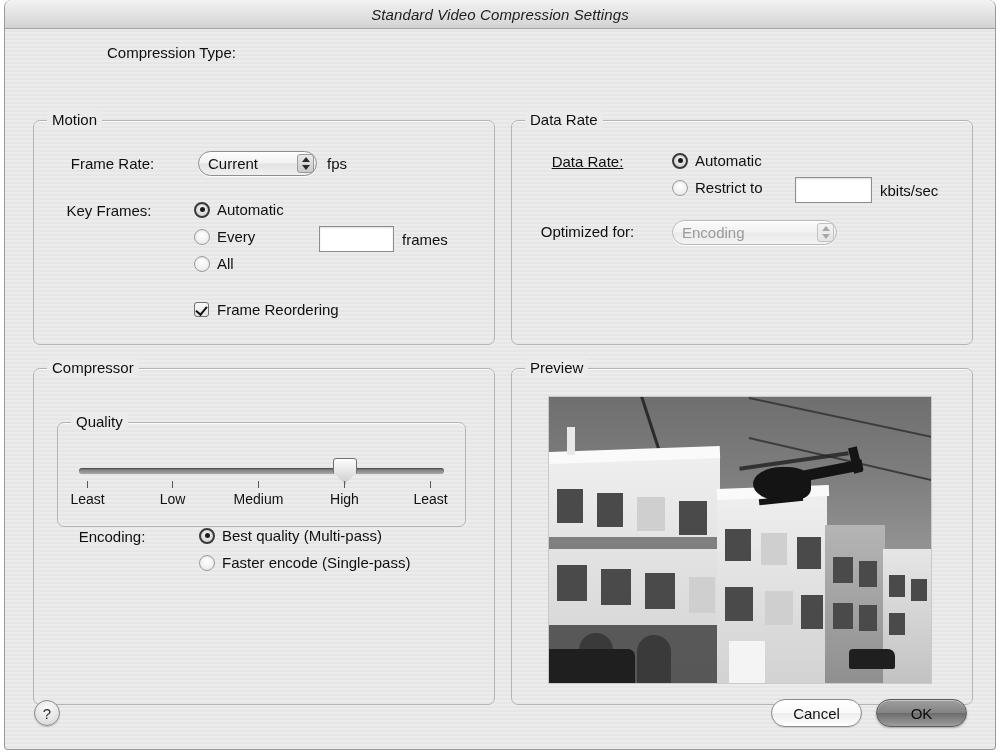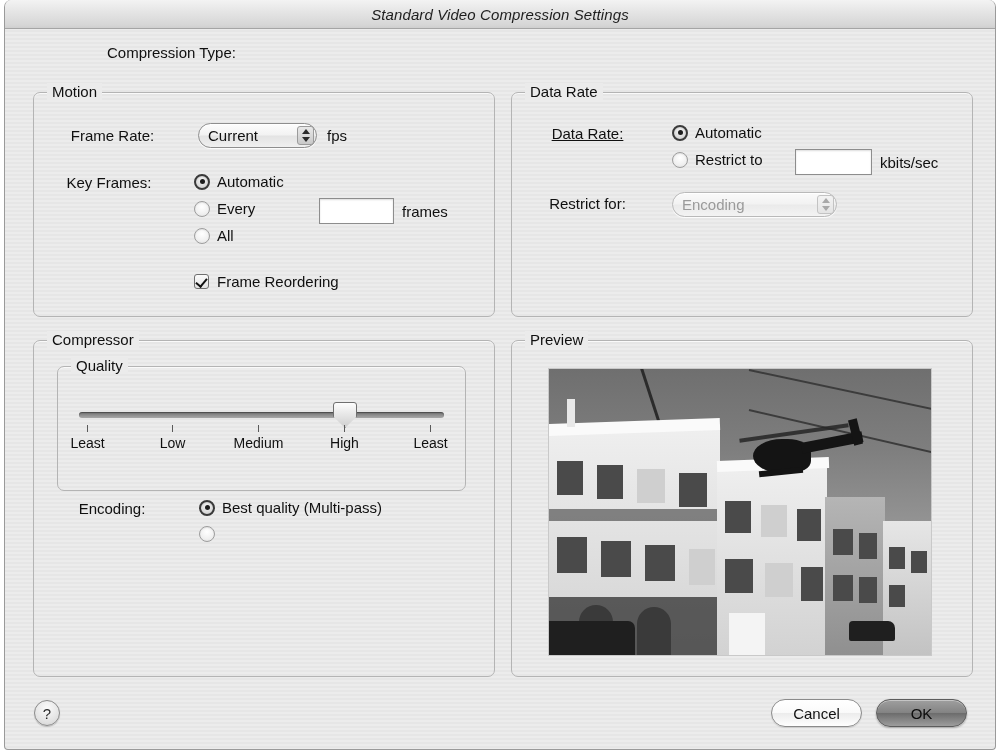--- a/index.html
+++ b/index.html
@@ -76,20 +76,21 @@
   .popup.disabled .arrows{background:linear-gradient(to bottom,#f3f3f3,#e4e4e4);border-color:#c3c3c3;}
   .popup.disabled .arrows .up{border-bottom-color:#a8a8a8;}
   .popup.disabled .arrows .dn{border-top-color:#a8a8a8;}
 
   
   .group{
     position:absolute;
     border:1px solid #b4b4b4;border-radius:7px;
     box-sizing:border-box;
     box-shadow:inset 0 1px 0 rgba(255,255,255,.75);
+    margin-top:28px;
   }
   .group > .glabel{
     position:absolute;top:-10px;left:13px;
     background:#ebebeb;
     padding:0 5px;font-size:15px;color:#101010;
   }
 
   
   .lab{font-size:15px;color:#101010;white-space:nowrap;}
   .lab.right{text-align:center;}
@@ -266,34 +267,34 @@
     <div class="row" style="position:absolute;left:160px;top:58px;gap:7px;">
       <span class="radio"></span>
       <span class="lab">Restrict to</span>
     </div>
 
     <div class="field" style="position:absolute;left:283px;top:56px;width:77px;height:26px;">
       
     </div>
     <div class="lab" style="position:absolute;left:368px;top:61px;">kbits/sec</div>
 
-    <div class="lab right" style="position:absolute;left:0;top:102px;width:158px;padding-right:7px;box-sizing:border-box;">Restrict for:</div>
+    <div class="lab right" style="position:absolute;left:0;top:102px;width:158px;padding-right:7px;box-sizing:border-box;">Optimized for:</div>
     <div class="popup pill disabled" style="position:absolute;left:160px;top:99px;width:165px;">
       <span class="pv">Encoding</span>
       <span class="arrows">
         <span class="up"></span>
           <span class="dn"></span>
       </span>
     </div>
   </div>
 
   <div class="group" style="left:28px;top:340px;width:462px;height:337px;">
     <div class="glabel">Compressor</div>
 
-    <div class="group" style="left:23px;top:25px;width:409px;height:125px;background:transparent;">
+    <div class="group" style="left:23px;top:25px;width:409px;height:105px;background:transparent;">
       <div class="glabel">Quality</div>
 
       <div class="sliderwrap" style="left:0;top:0;width:100%;height:100%;">
         <div class="track" style="left:21px;right:21px;top:45px;"></div>
         <div class="thumb" style="left:275px;top:35px;"></div>
 
         <div class="tick" style="left:29px;top:58px;"></div>
         <div class="tick" style="left:114px;top:58px;"></div>
         <div class="tick" style="left:200px;top:58px;"></div>
         <div class="tick" style="left:286px;top:58px;"></div>
@@ -308,20 +309,21 @@
     </div>
 
     <div class="lab right" style="position:absolute;left:0;top:159px;width:163px;padding-right:7px;box-sizing:border-box;">Encoding:</div>
 
     <div class="row" style="position:absolute;left:165px;top:158px;gap:7px;">
       <span class="radio on"></span>
       <span class="lab">Best quality (Multi-pass)</span>
     </div>
     <div class="row" style="position:absolute;left:165px;top:185px;gap:7px;">
       <span class="radio"></span>
+      <span class="lab">Faster encode (Single-pass)</span>
     </div>
   </div>
 
   <div class="group" style="left:506px;top:340px;width:462px;height:337px;">
     <div class="glabel">Preview</div>
 
     <div class="preview-img" style="left:36px;top:27px;width:384px;height:288px;" title="Grayscale photo of a row of Victorian houses with a helicopter flying overhead and overhead wires">
 
       <div class="sky"></div>
       <div class="road"></div>

